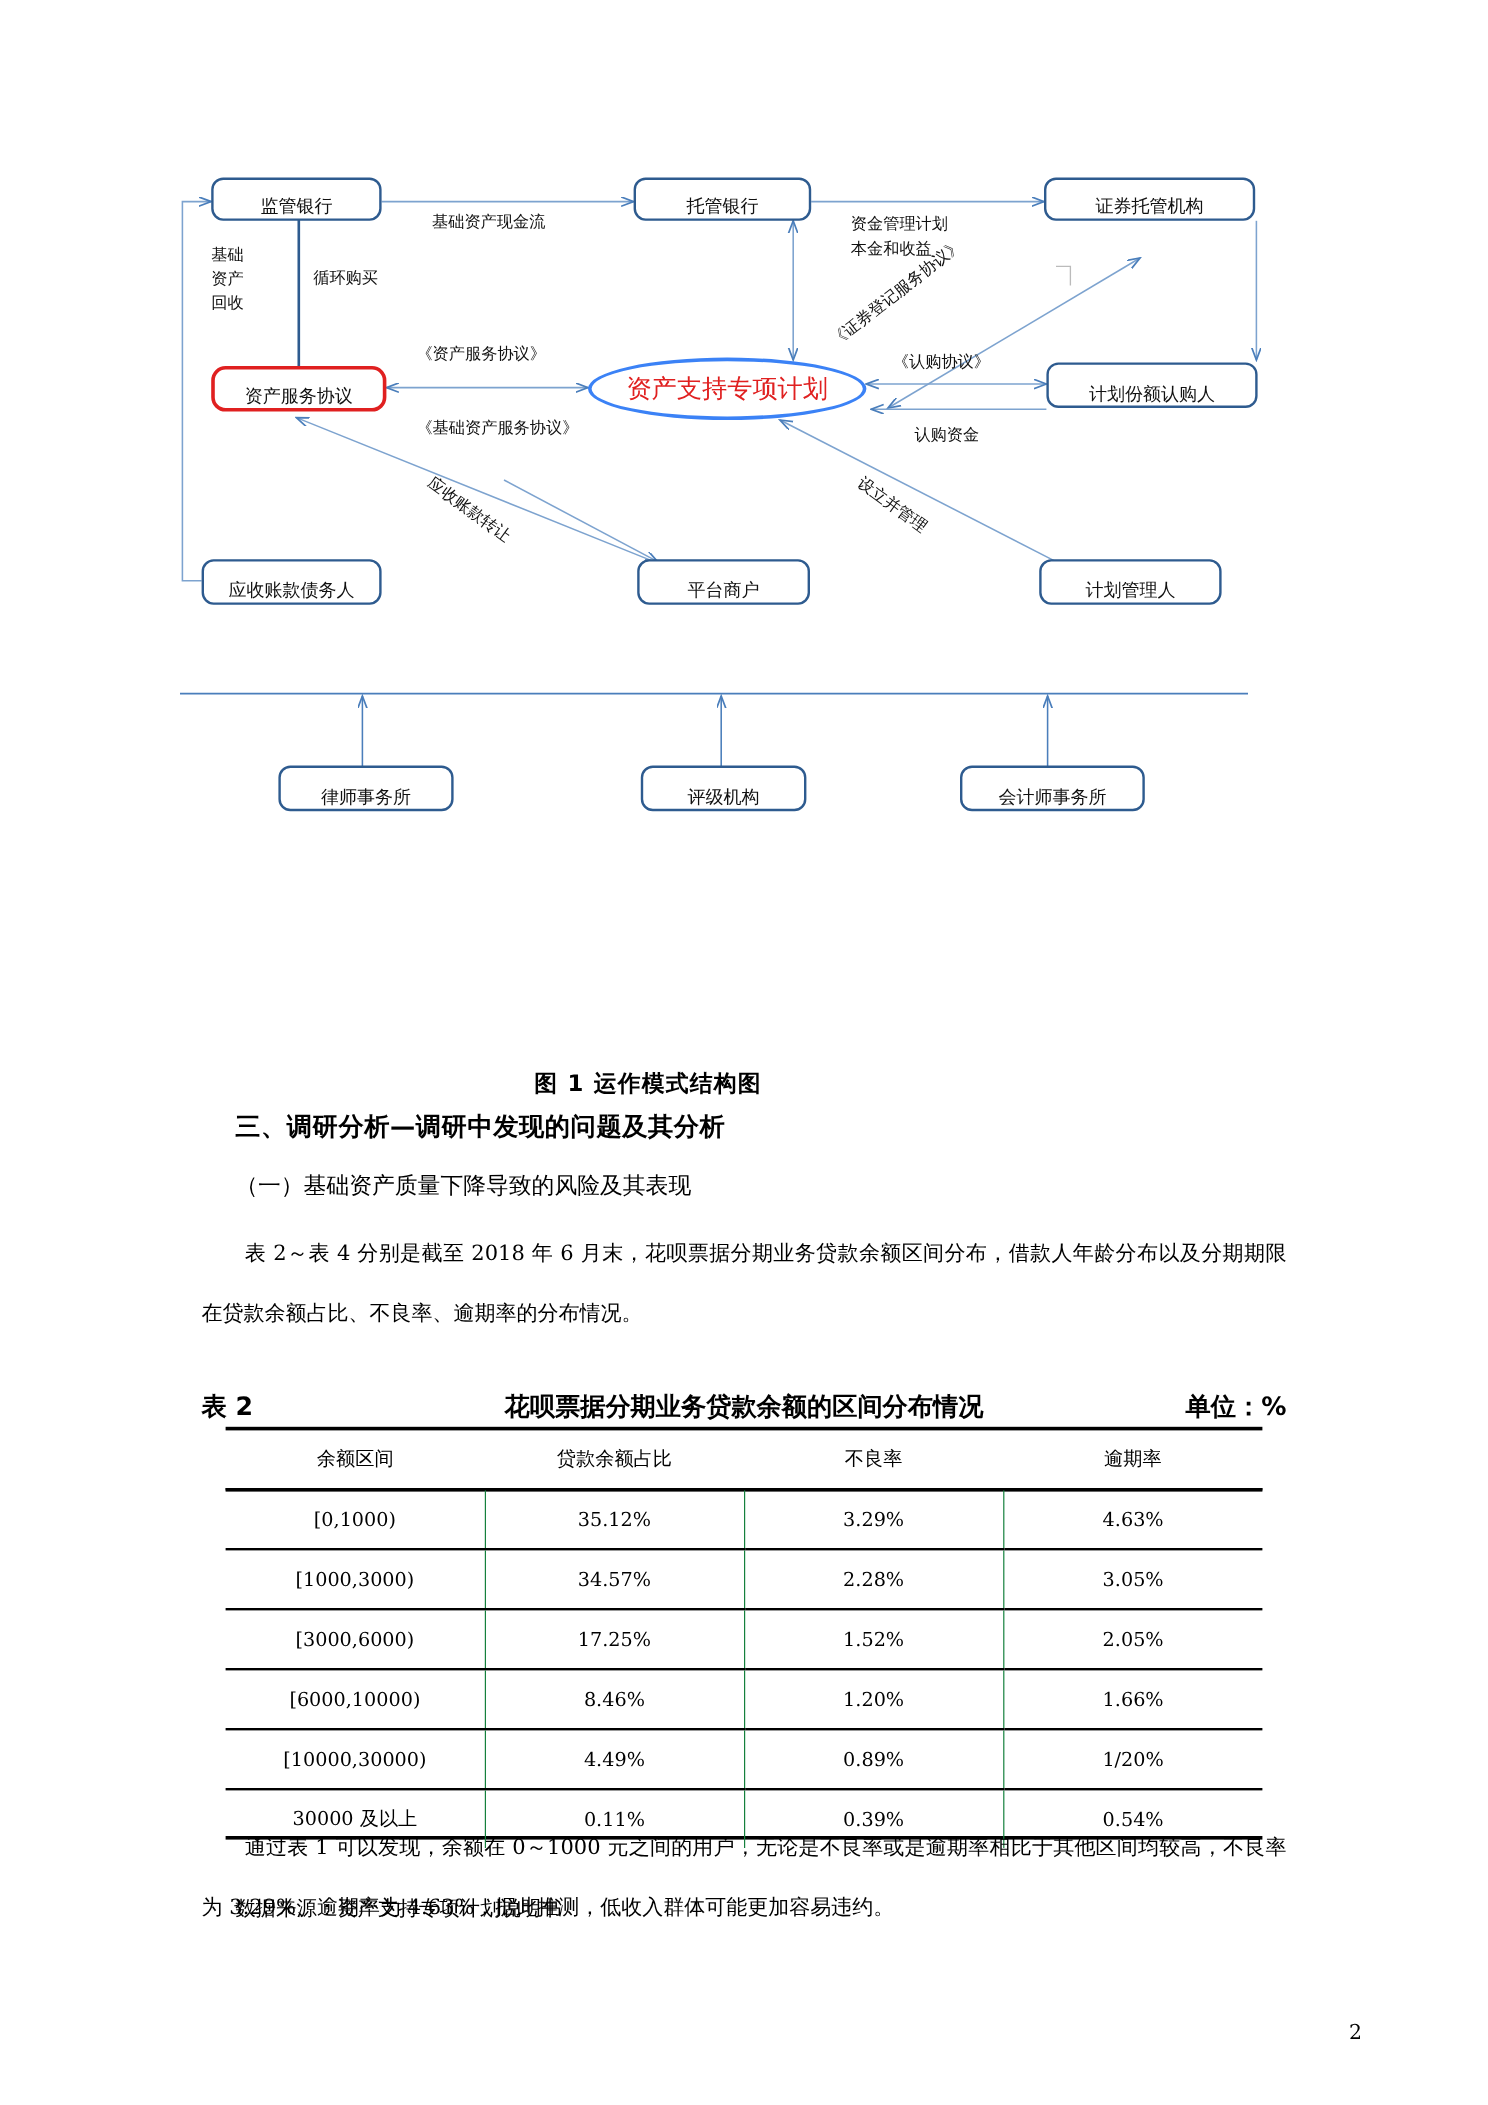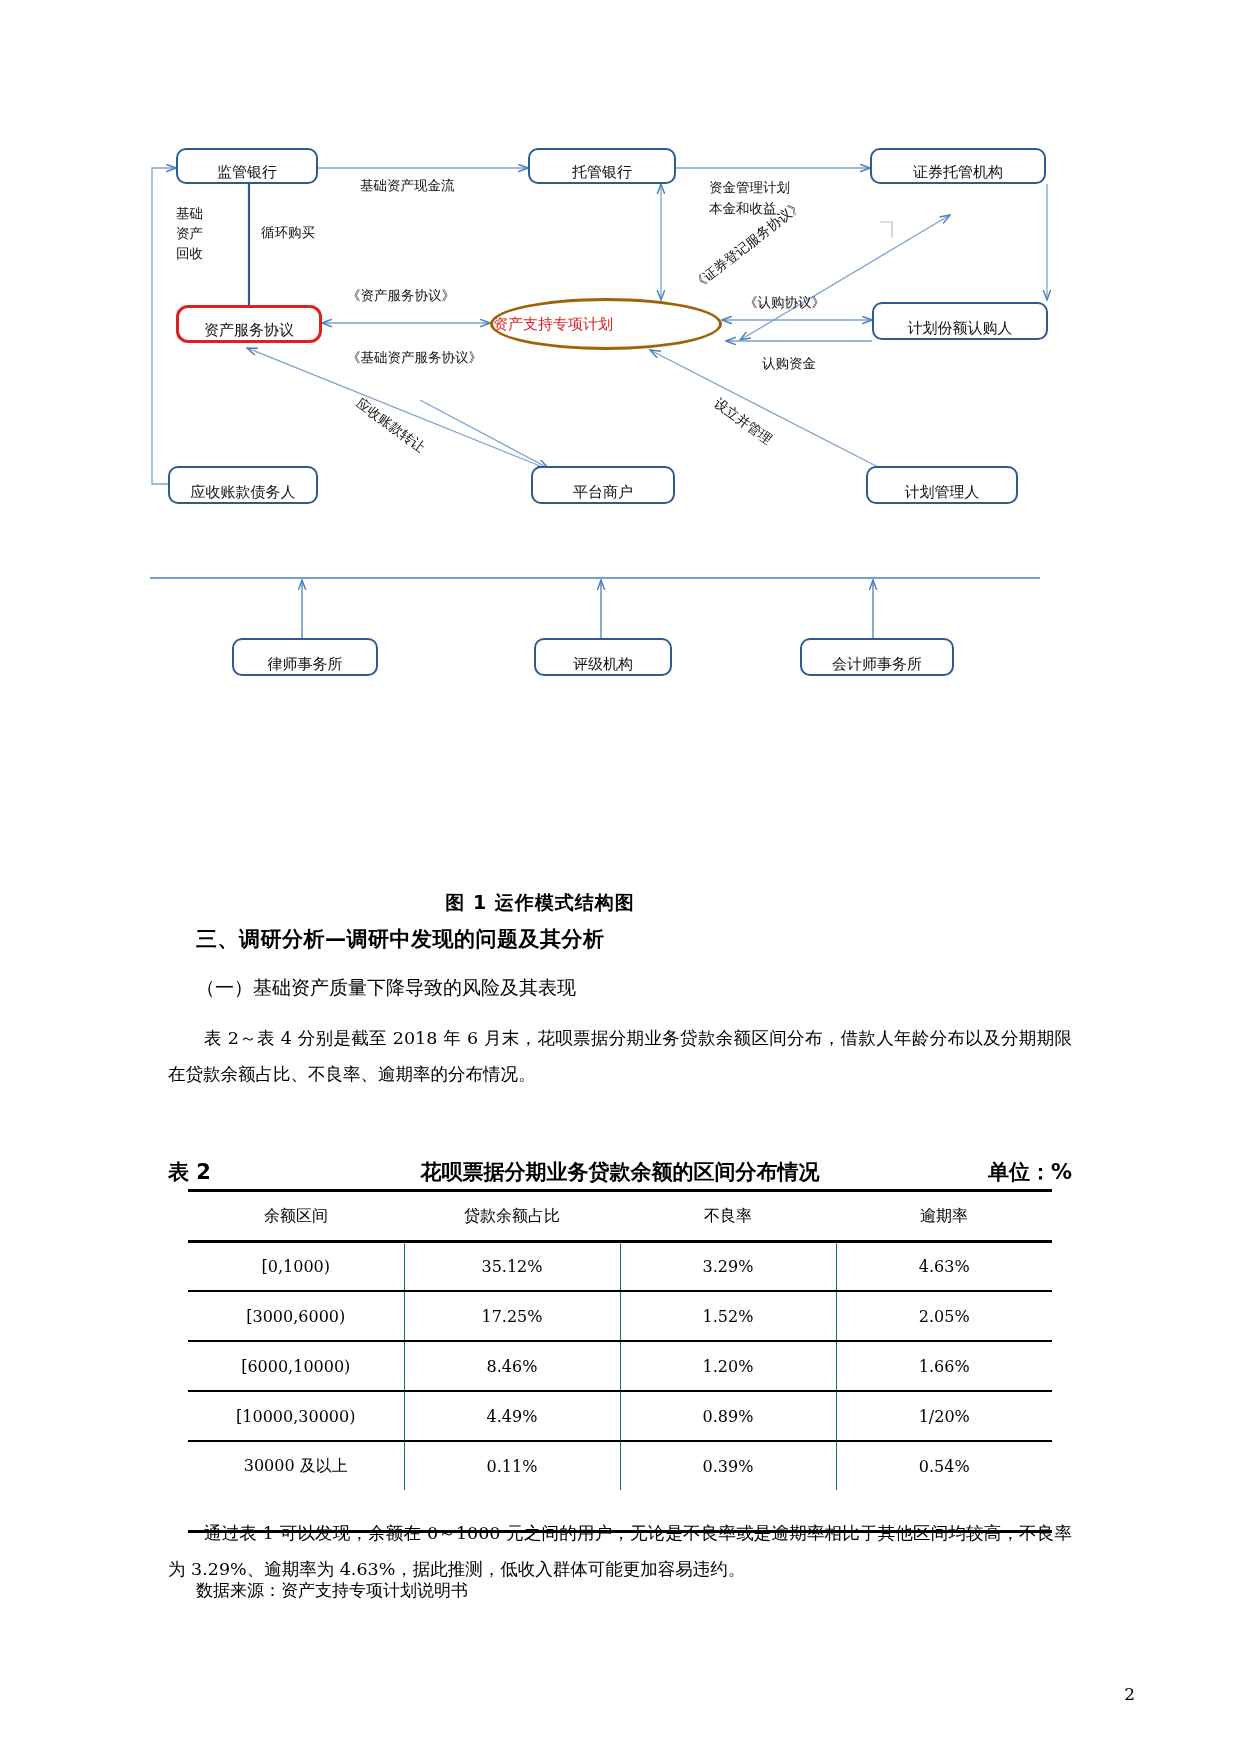--- a/index.html
+++ b/index.html
@@ -25,26 +25,26 @@
     display:flex; align-items:flex-end; justify-content:center;
     font-family:"DejaVu Sans", sans-serif;
     font-size:15px;
     color:#111;
     box-sizing:border-box;
     white-space:nowrap;
   }
   .node.red { border:3px solid #e02020; border-radius:12px; }
   .ellipse {
     position:absolute;
-    border:3px solid #a16207;
+    border:3px solid #3b82f6;
     border-radius:50%;
     background:#ffffff;
-    display:flex; align-items:center; justify-content:flex-start;
-    font-family:"DejaVu Sans", sans-serif;
-    font-size:15px;
+    display:flex; align-items:center; justify-content:center;
+    font-family:"DejaVu Sans", sans-serif;
+    font-size:21px;
     color:#e02020;
     box-sizing:border-box;
     white-space:nowrap;
   }
   .edge-label {
     position:absolute;
     font-family:"DejaVu Sans", sans-serif;
     font-size:13.5px;
     color:#111;
     white-space:nowrap;
@@ -71,21 +71,21 @@
   }
   .h3 {
     position:absolute; left:196px; top:975px;
     font-family:"DejaVu Serif", serif;
     font-size:19px;
   }
   .para {
     position:absolute; left:168px; width:904px;
     font-family:"DejaVu Serif", serif;
     font-size:17.5px;
-    line-height:36px;
+    line-height:50px;
     text-align:justify;
     text-indent:36px;
   }
   .para.p1 { top:1020px; }
   .para.p2 { top:1515px; }
 
   
   .tbl-caption-row {
     position:absolute; left:168px; top:1158px; width:904px;
     font-family:"DejaVu Sans", sans-serif;
@@ -292,20 +292,26 @@
       </tr>
     </thead>
     <tbody>
       <tr>
         <td>[0,1000)</td>
         <td>35.12%</td>
         <td>3.29%</td>
         <td>4.63%</td>
       </tr>
       <tr>
+        <td>[1000,3000)</td>
+        <td>34.57%</td>
+        <td>2.28%</td>
+        <td>3.05%</td>
+      </tr>
+      <tr>
         <td>[3000,6000)</td>
         <td>17.25%</td>
         <td>1.52%</td>
         <td>2.05%</td>
       </tr>
       <tr>
         <td>[6000,10000)</td>
         <td>8.46%</td>
         <td>1.20%</td>
         <td>1.66%</td>

